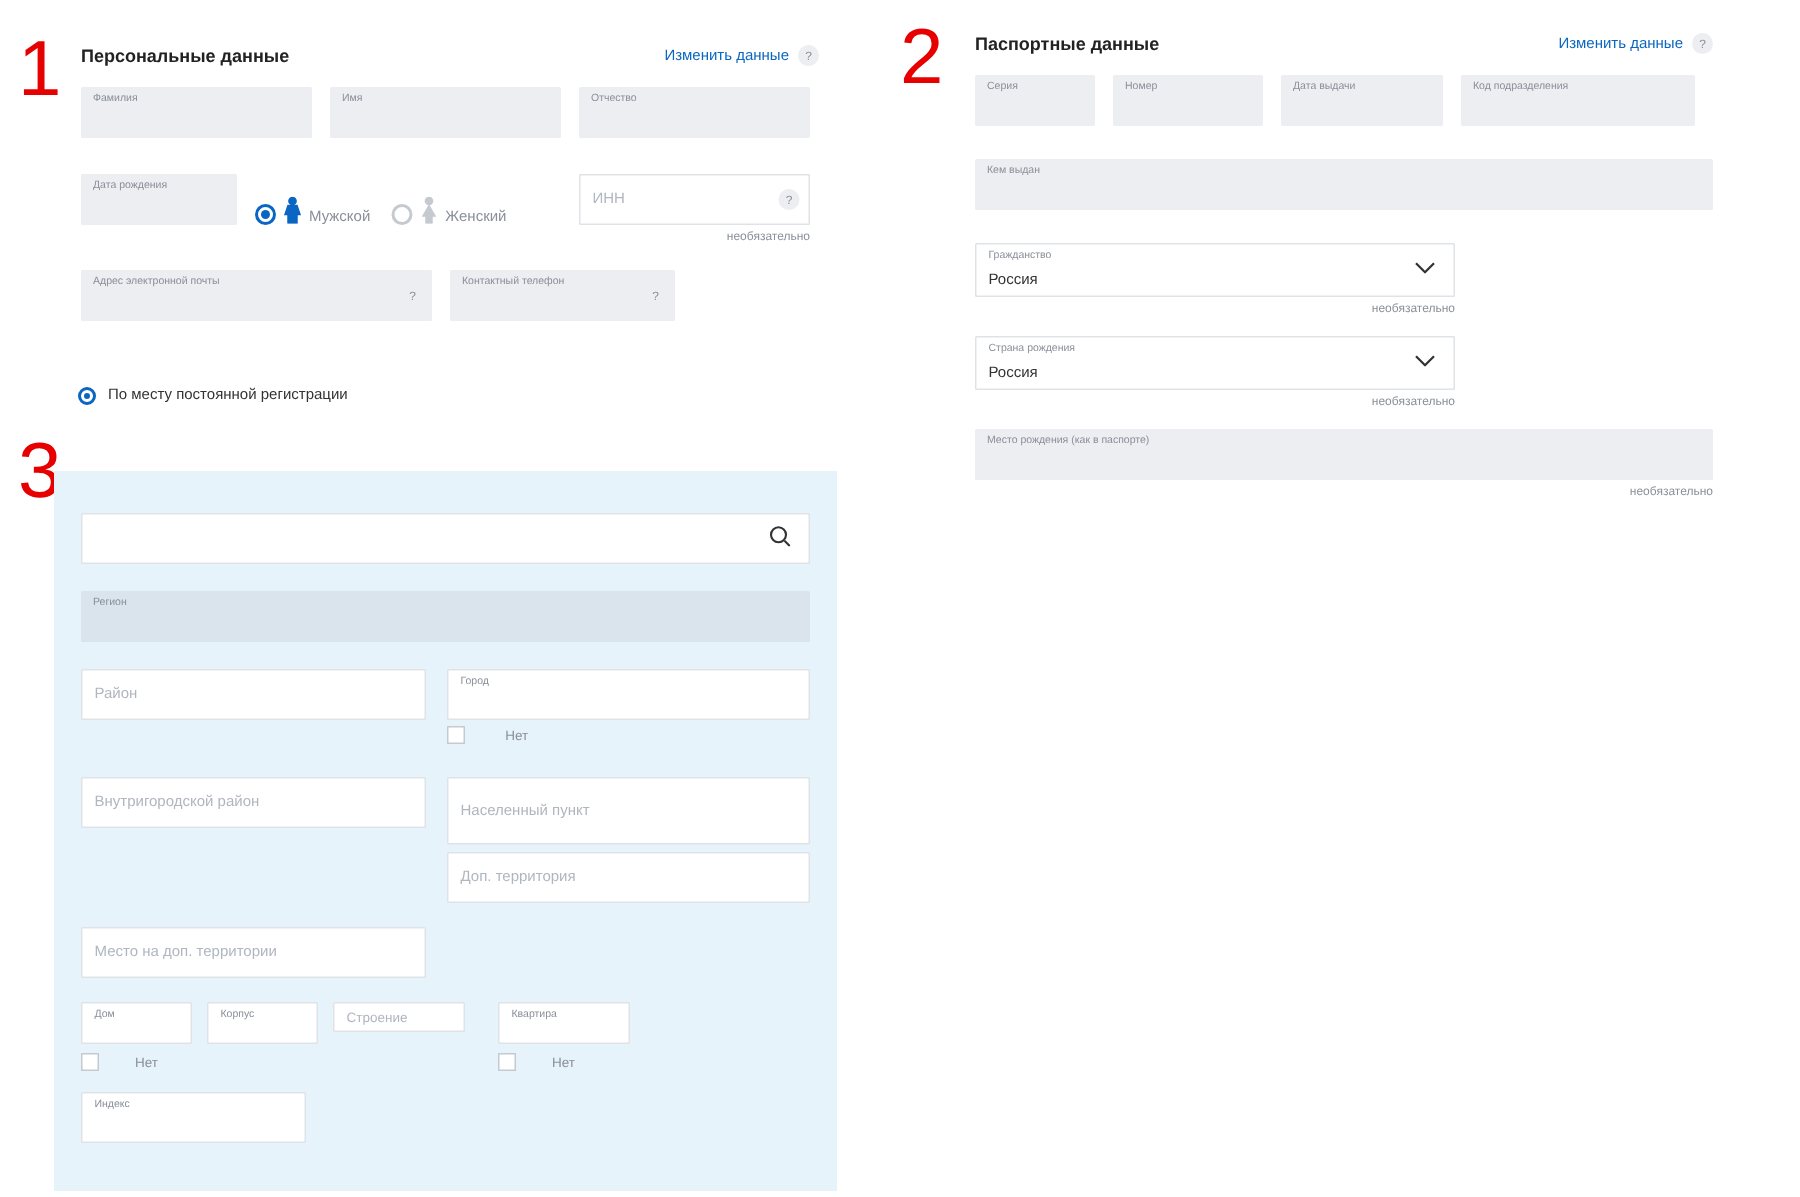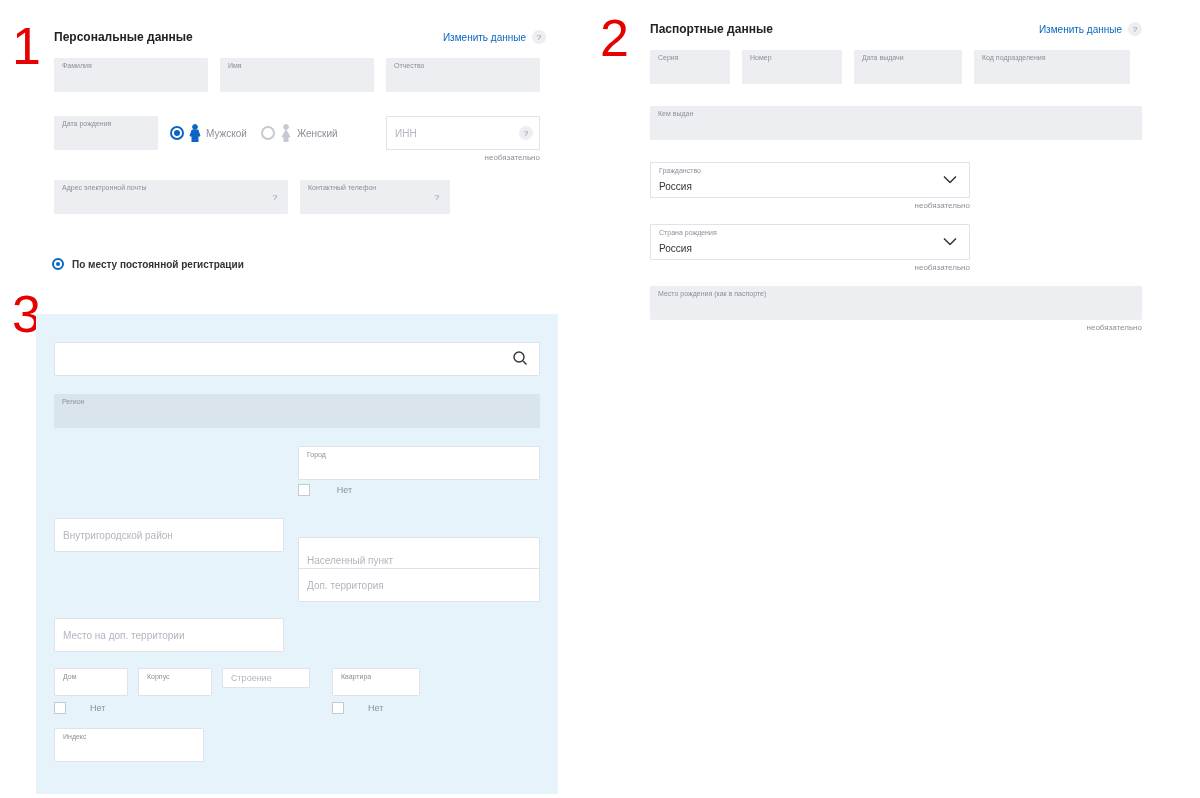--- a/index.html
+++ b/index.html
@@ -11,21 +11,21 @@
   .change-link{font-size:10px;color:#0a66c2;cursor:pointer;margin-right:6px;}
   .help-ico{display:inline-flex;width:14px;height:14px;border-radius:50%;background:#eceef1;color:#8a8f99;font-size:8px;align-items:center;justify-content:center;}
   .grey-field{background:#eceef1;position:relative;border-radius:1px;}
   .grey-field .lab{position:absolute;top:4px;left:8px;font-size:7px;color:#8a8f99;}
   .white-field{background:#fff;position:relative;border:1px solid #dfe3e8;border-radius:1px;}
   .white-field .lab{position:absolute;top:4px;left:8px;font-size:7px;color:#8a8f99;}
   .white-field .val{position:absolute;bottom:5px;left:8px;font-size:10px;color:#333;}
   .white-field .ph{position:absolute;top:50%;left:8px;transform:translateY(-50%);font-size:10px;color:#b0b6bf;text-align:right;}
   .white-field .help-pos{position:absolute;right:6px;top:50%;transform:translateY(-50%);}
   .opt-txt{font-size:8px;color:#8a8f99;text-align:right;margin-top:3px;}
-  .radio-row{display:flex;align-items:center;gap:4px;height:34px;}
+  .radio-row{display:flex;align-items:flex-end;gap:4px;height:34px;}
   .radio-outer{width:14px;height:14px;border-radius:50%;border:2px solid #c5c9d0;display:flex;align-items:center;justify-content:center;}
   .radio-outer.on{border-color:#0a66c2;}
   .radio-outer.on::after{content:"";width:6px;height:6px;border-radius:50%;background:#0a66c2;}
   .gender-ico{width:14px;height:20px;display:flex;align-items:center;justify-content:center;}
   .gender-ico svg *{stroke:#c5c9d0;fill:#c5c9d0;}
   .gender-ico.on svg *{stroke:#0a66c2;fill:#0a66c2;}
   .gender-lab{font-size:10px;color:#8a8f99;margin-right:10px;}
   .chev{position:absolute;right:12px;top:50%;transform:translateY(-50%);}
   .addr-block{position:absolute;background:#e7f3fb;}
   .srch{position:absolute;right:12px;top:50%;transform:translateY(-50%);}
@@ -154,55 +154,58 @@
 
   <div style="width:492px;margin-top:14px;">
     <div class="grey-field" style="height:34px;">
         <span class="lab">Место рождения (как в паспорте)</span>
       </div>
     <div class="opt-txt">необязательно</div>
   </div>
 </div>
 
 <div class="section" style="left:46px;top:258px;width:510px;">
-  <div style="display:flex;align-items:flex-end;gap:8px;margin-left:6px;font-weight:bold;">
+  <div style="display:flex;align-items:flex-start;gap:8px;margin-left:6px;">
     <span class="radio-small"></span>
     <span style="font-size:10px;color:#333;">По месту постоянной регистрации</span>
   </div>
 </div>
 
 <div class="addr-block" style="left:36px;top:314px;width:522px;height:480px;">
 
   <div class="white-field" style="position:absolute;left:18px;top:28px;width:486px;height:34px;">
     <span class="srch">
       <svg width="14" height="14" viewBox="0 0 14 14">
           <circle cx="6" cy="6" r="5" stroke="#333" stroke-width="1.4" fill="none"></circle>
           <line x1="10" y1="10" x2="13.5" y2="13.5" stroke="#333" stroke-width="1.4"></line>
         </svg>
     </span>
   </div>
 
   <div class="grey-field" style="position:absolute;left:18px;top:80px;width:486px;height:34px;background:#d9e4ec;">
     <span class="lab">Регион</span>
   </div>
 
+  <div class="white-field" style="position:absolute;left:18px;top:132px;width:230px;height:34px;">
+    <span class="ph">Район</span>
+  </div>
   <div style="position:absolute;left:262px;top:132px;width:242px;">
     <div class="white-field" style="height:34px;">
       <span class="lab">Город</span>
     </div>
     <div style="margin-top:4px;">
       <span class="chk"></span>
       <span class="chk-lab">Нет</span>
     </div>
   </div>
 
   <div class="white-field" style="position:absolute;left:18px;top:204px;width:230px;height:34px;">
     <span class="ph">Внутригородской район</span>
   </div>
-  <div class="white-field" style="position:absolute;left:262px;top:204px;width:242px;height:45px;margin-top:19px;">
+  <div class="white-field" style="position:absolute;left:262px;top:204px;width:242px;height:45px;">
     <span class="ph">Населенный пункт</span>
   </div>
 
   <div class="white-field" style="position:absolute;left:262px;top:254px;width:242px;height:34px;">
     <span class="ph">Доп. территория</span>
   </div>
 
   <div class="white-field" style="position:absolute;left:18px;top:304px;width:230px;height:34px;">
     <span class="ph">Место на доп. территории</span>
   </div>

